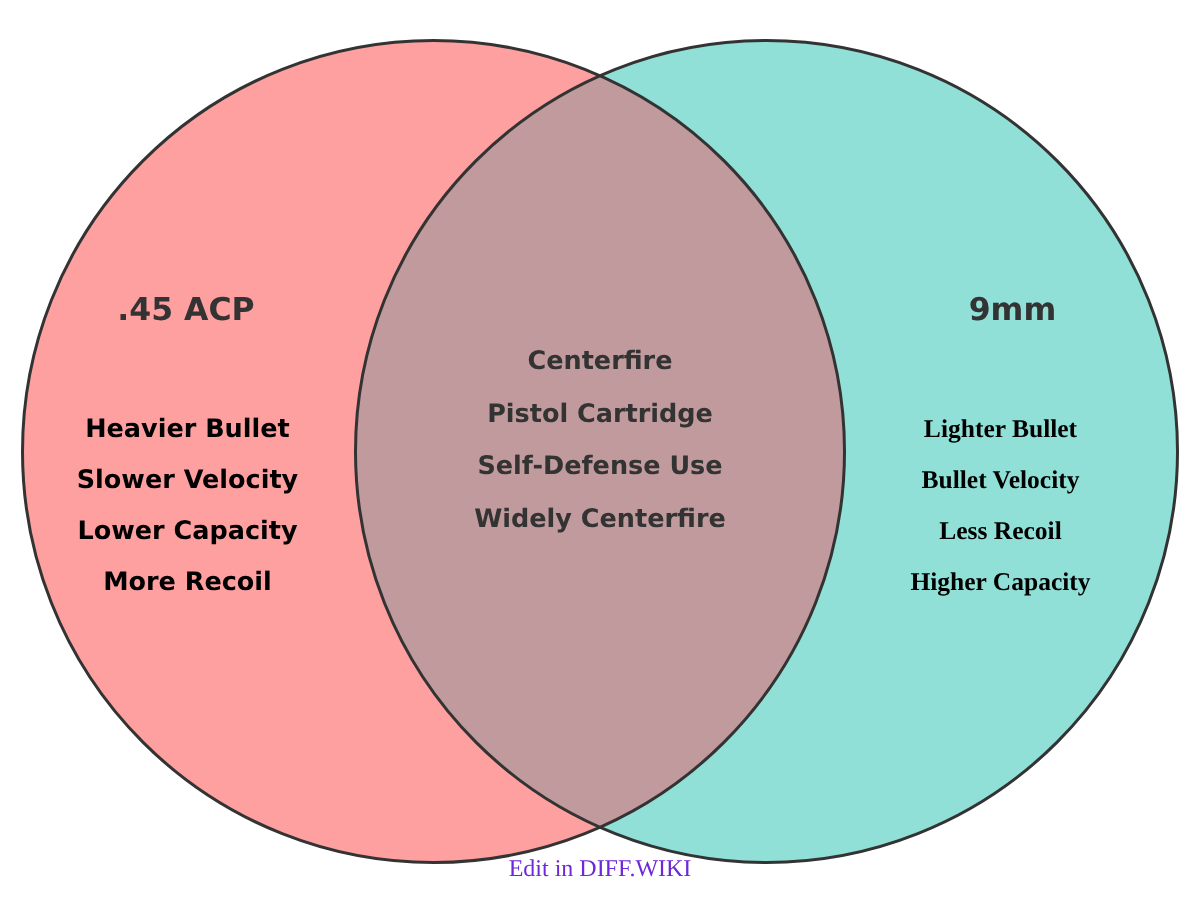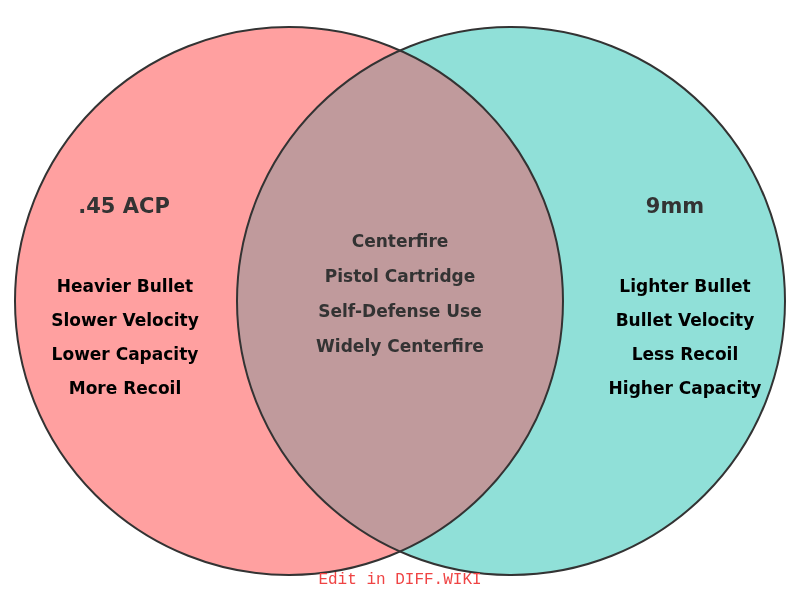--- a/index.html
+++ b/index.html
@@ -43,23 +43,23 @@
     color: #000000;
     line-height: 34px;
   }
   .center-item {
     font-size: 17px;
     font-weight: bold;
     color: #333333;
     line-height: 35px;
   }
   .footer-link {
-    font-family: Liberation Mono, monospace;
+    font-family: Liberation Serif, serif;
     font-size: 16px;
-    color: #ef4444;
+    color: #6d28d9;
     text-decoration: none;
   }
 </style>
 </head>
 <body>
 
 <div class="stage">
 
   <svg width="800" height="600" viewBox="0 0 800 600">
     <circle cx="289" cy="301" r="274" fill="#FFA0A0"></circle>
@@ -80,21 +80,21 @@
     <div class="side-item">More Recoil</div>
   </div>
 
   <div class="abs item-col" style="left:400px; top:294px;">
     <div class="center-item">Centerfire</div>
     <div class="center-item">Pistol Cartridge</div>
     <div class="center-item">Self-Defense Use</div>
     <div class="center-item">Widely Centerfire</div>
   </div>
 
-  <div class="abs item-col" style="left:685px; top:337px;">
+  <div class="abs item-col" style="left:667px; top:337px;font-family:Liberation Serif, serif;">
     <div class="side-item">Lighter Bullet</div>
     <div class="side-item">Bullet Velocity</div>
     <div class="side-item">Less Recoil</div>
     <div class="side-item">Higher Capacity</div>
   </div>
 
   <a href="#" class="abs footer-link" style="left:400px; top:580px;">Edit in DIFF.WIKI</a>
 
 </div>
 

